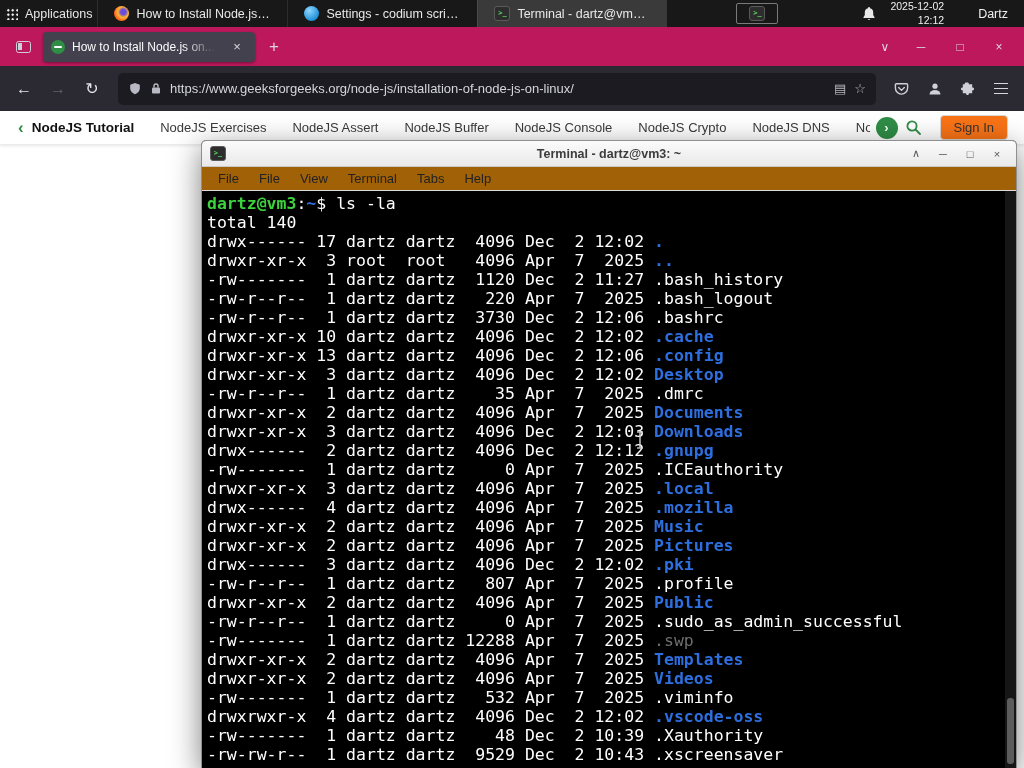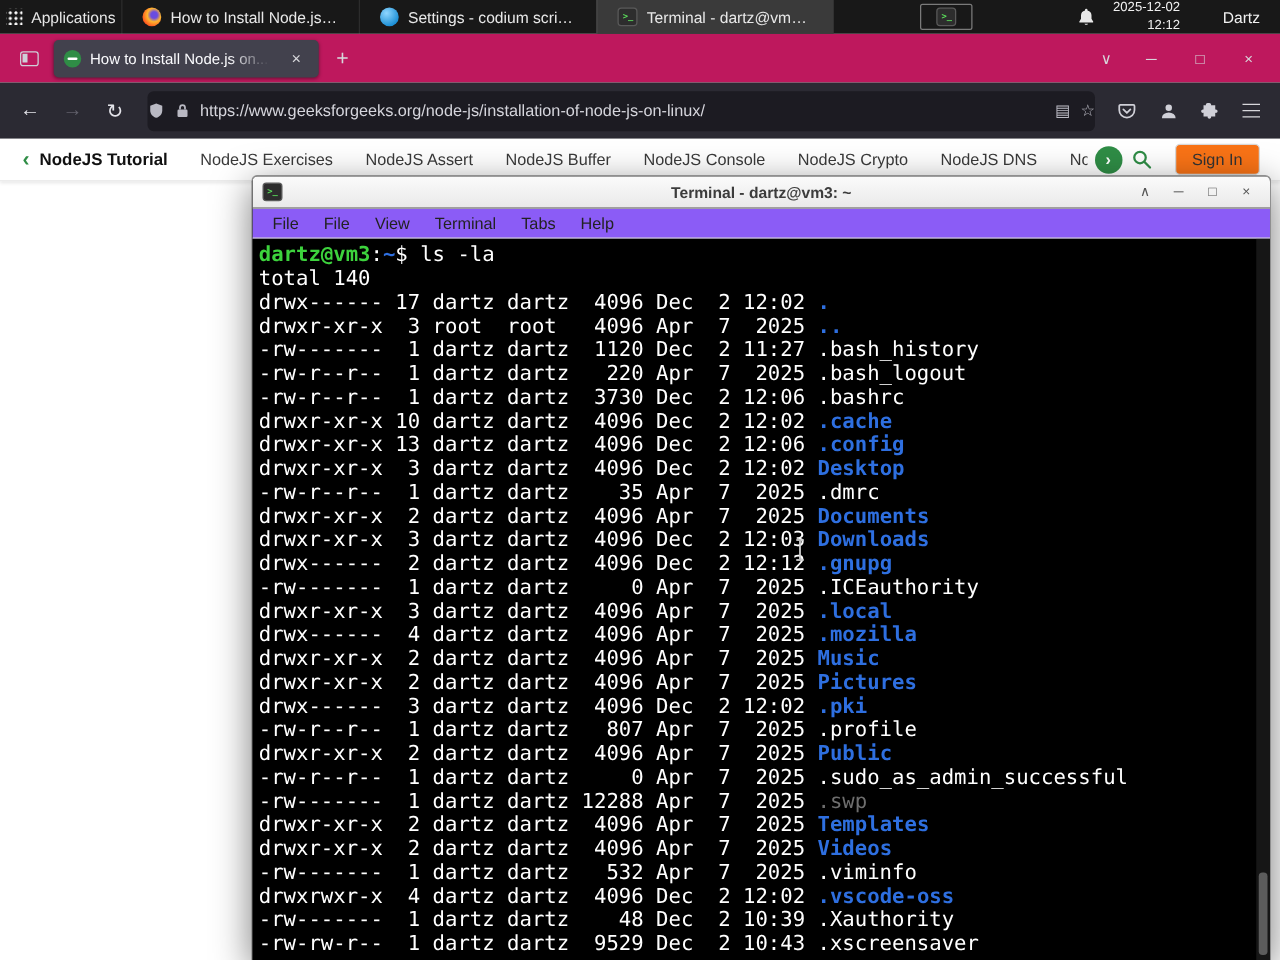--- a/index.html
+++ b/index.html
@@ -35,21 +35,21 @@
   .tab-title{flex:1;white-space:nowrap;overflow:hidden;-webkit-mask-image:linear-gradient(to right,#000 75%,transparent 97%);mask-image:linear-gradient(to right,#000 75%,transparent 97%)}
   .tab-close{width:20px;height:20px;display:flex;align-items:center;justify-content:center;font-size:13px;color:#d7d7db;flex:none;border-radius:3px}
   .newtab{width:28px;height:28px;font-size:17px}
   .tab-spacer{flex:1}
   .alltabs{width:28px;height:28px;font-size:12px}
   .winctl{width:34px;height:39px;display:flex;align-items:center;justify-content:center;color:#d7d7db;font-size:12px}
 
   .navbar{height:45px;background:#2b2a33;display:flex;align-items:center;padding:0 8px;gap:2px;flex:none}
   .nav-btn{width:32px;height:32px;display:flex;align-items:center;justify-content:center;font-size:16px;color:#e4e4ea;border-radius:4px}
   .nav-btn.disabled{color:#61606b}
-  .urlbar{flex:1;height:32px;background:#1c1b22;border-radius:5px;margin:0 8px;display:flex;align-items:center;padding:0 0;gap:8px;min-width:0}
+  .urlbar{flex:1;height:32px;background:#1c1b22;border-radius:5px;margin:0 8px;display:flex;align-items:center;padding:0 10px;gap:8px;min-width:0}
   .url-text{flex:1;font-size:13px;color:#d5d5dc;white-space:nowrap;overflow:hidden}
   .url-icon{flex:none;display:flex;align-items:center;color:#b9b9c3;font-size:13px}
   .right-btn{width:31px;height:31px}
   .hamburger{width:14px;height:11px;border-top:1.7px solid #d7d7db;border-bottom:1.7px solid #d7d7db;position:relative}
   .hamburger::after{content:"";position:absolute;left:0;right:0;top:50%;margin-top:-1px;height:1.7px;background:#d7d7db}
 
   
   .gfg{height:34px;background:#fff;border-bottom:1px solid #ececec;box-shadow:0 1px 3px rgba(0,0,0,.10);display:flex;align-items:center;padding:0 10px;flex:none;position:relative;z-index:5}
   .gfg-back{color:var(--accent,#2f8d46);font-weight:700;font-size:17px;padding:0 8px}
   .gfg-items{display:flex;align-items:center;gap:26px;overflow:hidden;white-space:nowrap;flex:1;min-width:0;margin-right:6px}
@@ -59,21 +59,21 @@
   .gfg-search{width:32px;height:28px;display:flex;align-items:center;justify-content:center;flex:none}
   .gfg-signin{border:1px solid #d9d9d9;border-radius:4px;padding:4px 13px;font-size:13px;color:#333;flex:none;margin:0 6px 0 10px;background:#f97316}
   .page-body{flex:1;background:#fff}
 
   
   .termwin{position:absolute;left:201px;top:140px;width:816px;height:628px;display:flex;flex-direction:column;border:1px solid #8f8f8f;border-bottom:none;border-radius:5px 5px 0 0;box-shadow:0 8px 30px rgba(0,0,0,.5);overflow:hidden;z-index:40;background:#000}
   .term-title{height:26px;background:linear-gradient(#fbfbfb,#e9e9e9);border-bottom:1px solid #c9c9c9;display:flex;align-items:center;padding:0 8px;position:relative;flex:none}
   .term-title-text{position:absolute;left:0;right:0;text-align:center;font-size:12.5px;font-weight:700;color:#3c3c3c;pointer-events:none}
   .term-ctls{margin-left:auto;display:flex;gap:5px;z-index:1}
   .tctl{width:22px;height:20px;display:flex;align-items:center;justify-content:center;color:#555;font-size:11px;border-radius:3px}
-  .term-menu{height:24px;background:#8b5cf6;border-bottom:1px solid #dcdcdc;display:flex;align-items:center;padding:0 7px;gap:2px;flex:none}
+  .term-menu{height:24px;background:#a16207;border-bottom:1px solid #dcdcdc;display:flex;align-items:center;padding:0 7px;gap:2px;flex:none}
   .tmenu-item{padding:2px 9px;font-size:13px;color:#222;border-radius:2px}
   .term-body{flex:1;background:#000;position:relative;overflow:hidden}
   .term-pre{margin:0;padding:3px 16px 3px 5px;font-family:"DejaVu Sans Mono",monospace;font-size:16.5px;line-height:19px;color:#fff}
   .t-green{color:var(--green,#3dd33d);font-weight:700}
   .t-blue{color:var(--blue,#2e6fe0);font-weight:700}
   .t-dim{color:var(--dim,#6e6e6e)}
   .term-scroll{position:absolute;top:0;right:0;bottom:0;width:11px;background:#161616}
   .term-thumb{position:absolute;right:2px;bottom:4px;width:7px;height:66px;background:#5c5c5c;border-radius:3px}
   .ibeam{position:absolute;left:433px;top:240px;opacity:.9}
 </style>

